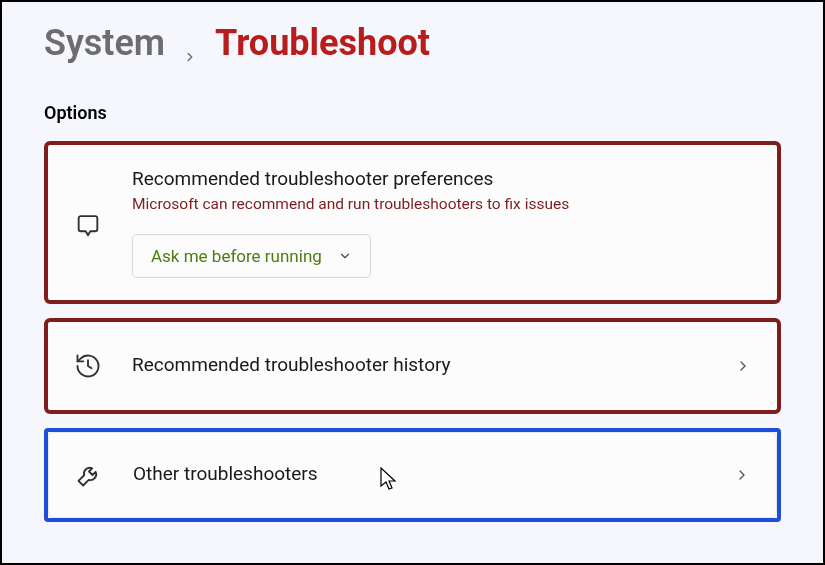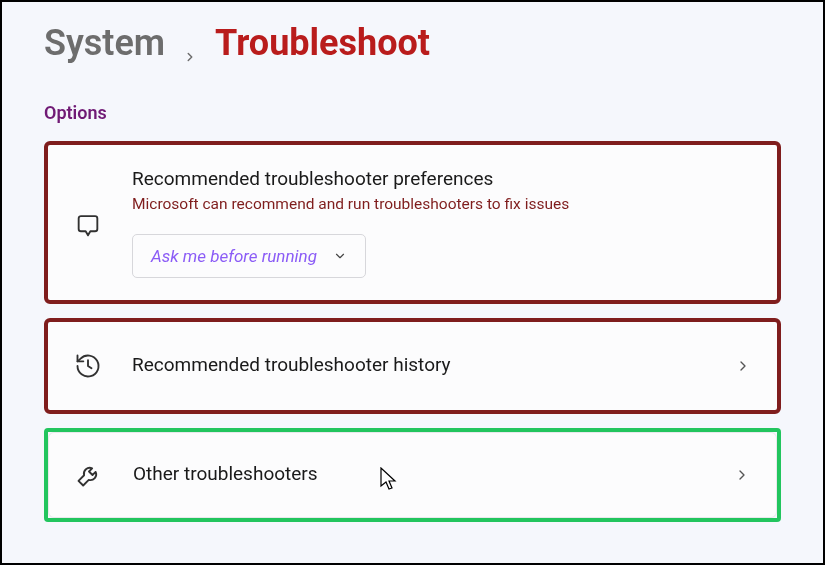--- a/index.html
+++ b/index.html
@@ -29,21 +29,21 @@
     align-items: center;
   }
   .breadcrumb-current {
     font-size: 36px;
     font-weight: 700;
     color: #b91c1c;
   }
   .section-heading {
     font-size: 18px;
     font-weight: 600;
-    color: #701a75;
+    color: #000000;
     margin-bottom: 18px;
   }
   .card {
     background: #fcfcfd;
     border: 4px solid #7f1d1d;
     border-radius: 6px;
     padding: 22px 26px;
     margin-bottom: 14px;
     display: flex;
     align-items: center;
@@ -72,37 +72,36 @@
   }
   .dropdown {
     display: inline-flex;
     align-items: center;
     gap: 16px;
     border: 1px solid #d7d7db;
     border-radius: 5px;
     background: #fcfcfd;
     padding: 11px 18px;
     font-size: 17px;
-    color: #8b5cf6;
+    color: #4d7c0f;
     margin-top: 20px;
     cursor: pointer;
-    font-style: italic;
   }
   .dropdown-caret { color: #444; display: flex; align-items: center; }
   .nav-row {
     cursor: pointer;
     padding: 30px 26px;
   }
   .chevron-right {
     color: #555;
     display: flex;
     align-items: center;
   }
   .highlight-box {
-    border: 4px solid #22c55e;
+    border: 4px solid #1d4ed8;
     border-radius: 4px;
     padding: 0;
   }
   .highlight-box .card {
     border: 1px solid #e8e8ec;
     margin: 0;
   }
   .cursor {
     position: absolute;
     left: 380px;

